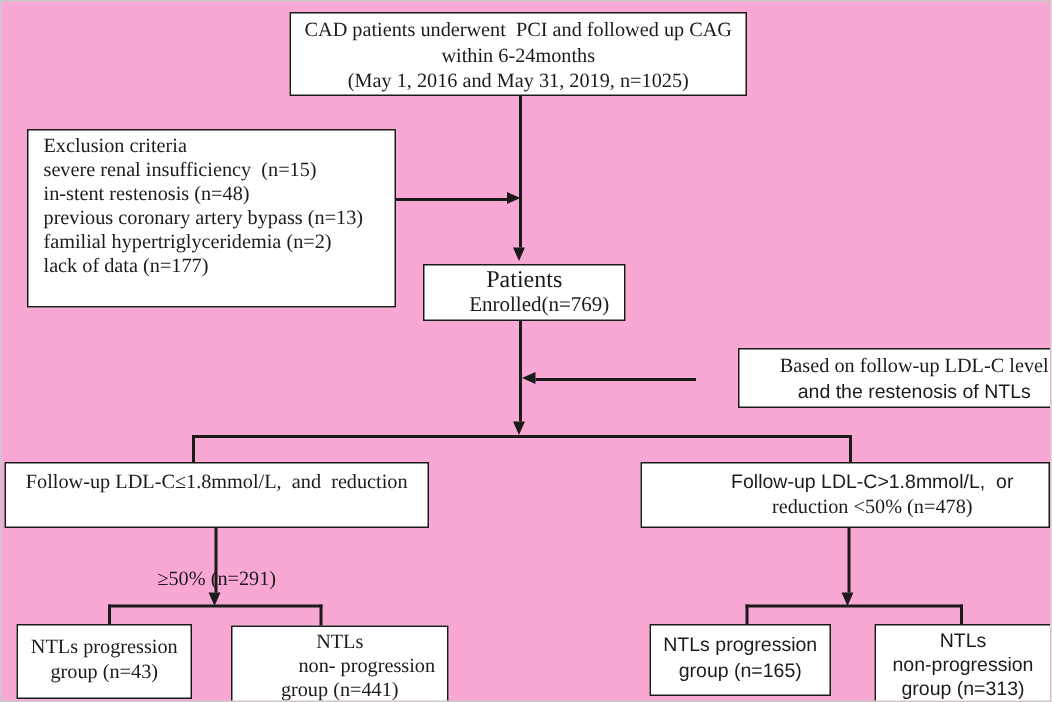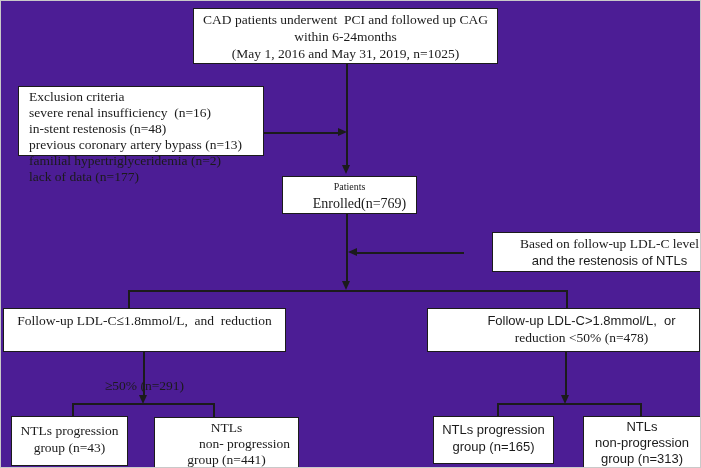--- a/index.html
+++ b/index.html
@@ -1,20 +1,20 @@
 <!DOCTYPE html>
 <html><head>
 <meta charset="utf-8">
 <style>
   html, body { margin: 0; padding: 0; background: #ffffff; }
   #canvas {
     position: relative;
     width: 701px;
     height: 468px;
-    background: #4c1d95;
+    background: #f9a8d4;
     border: 1px solid #c9c9c9;
     box-sizing: border-box;
     overflow: hidden;
     font-family: "Liberation Serif", "DejaVu Serif", serif;
     color: #1b1b1b;
   }
   .box {
     position: absolute;
     box-sizing: border-box;
     border: 1.5px solid #1b1b1b;
@@ -41,31 +41,31 @@
 <body>
 
 <div id="canvas">
 
   <div class="box" style="left:192px; top:7px; width:305px; height:56px; padding-top:2px;">
     <div class="tl">CAD patients underwent  PCI and followed up CAG</div>
     <div class="tl">within 6-24months</div>
     <div class="tl">(May 1, 2016 and May 31, 2019, n=1025)</div>
   </div>
 
-  <div class="box left-align" style="left:17px; top:85px; width:246px; height:70px; padding:2px 0 0 10px;">
+  <div class="box left-align" style="left:17px; top:85px; width:246px; height:119px; padding:2px 0 0 10px;">
     <div class="tl" style="line-height:16px;">Exclusion criteria</div>
-    <div class="tl" style="line-height:16px;">severe renal insufficiency  (n=16)</div>
+    <div class="tl" style="line-height:16px;">severe renal insufficiency  (n=15)</div>
     <div class="tl" style="line-height:16px;">in-stent restenosis (n=48)</div>
     <div class="tl" style="line-height:16px;">previous coronary artery bypass (n=13)</div>
     <div class="tl" style="line-height:16px;">familial hypertriglyceridemia (n=2)</div>
     <div class="tl" style="line-height:16px;">lack of data (n=177)</div>
   </div>
 
   <div class="box" style="left:281px; top:175px; width:135px; height:38px; padding-top:1px;">
-    <div class="tl" style="font-size:10px;">Patients</div>
+    <div class="tl" style="font-size:16px;">Patients</div>
     <div class="tl" style="font-size:14px;margin-left:20px;">Enrolled(n=769)</div>
   </div>
 
   <div class="box" style="left:463px; top:231px; width:235px; height:40px; padding-top:2px;margin-left:28px;">
     <div class="tl serif">Based on follow-up LDL-C level</div>
     <div class="tl sans">and the restenosis of NTLs</div>
   </div>
 
   <div class="box" style="left:2px; top:307px; width:283px; height:44px; padding-top:3px;gap:48px;">
     <div class="tl">Follow-up LDL-C≤1.8mmol/L,  and  reduction</div>

